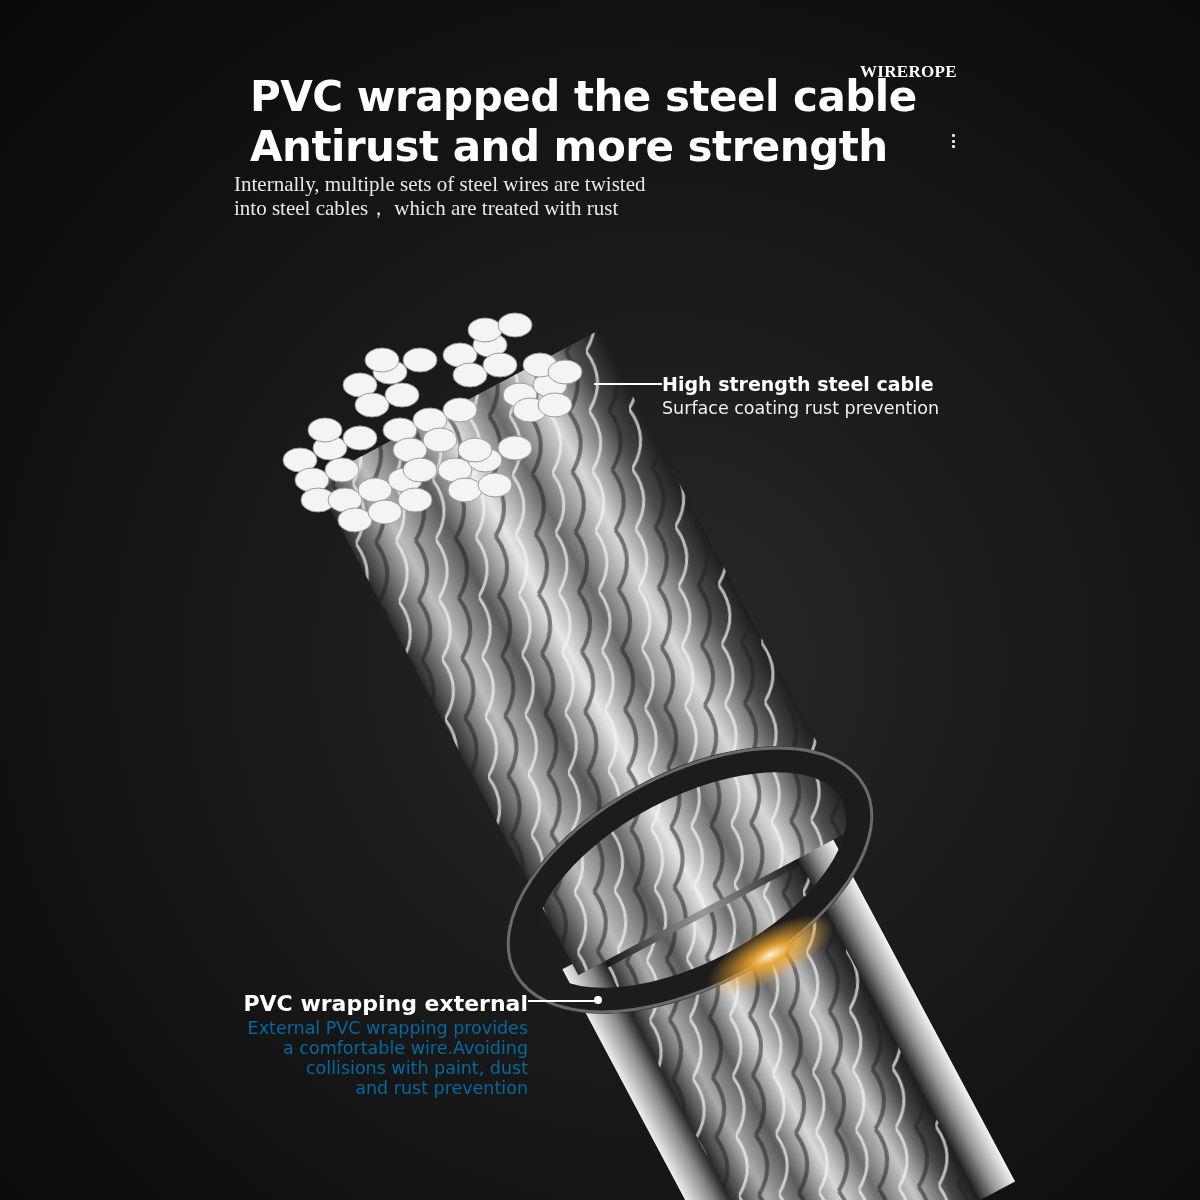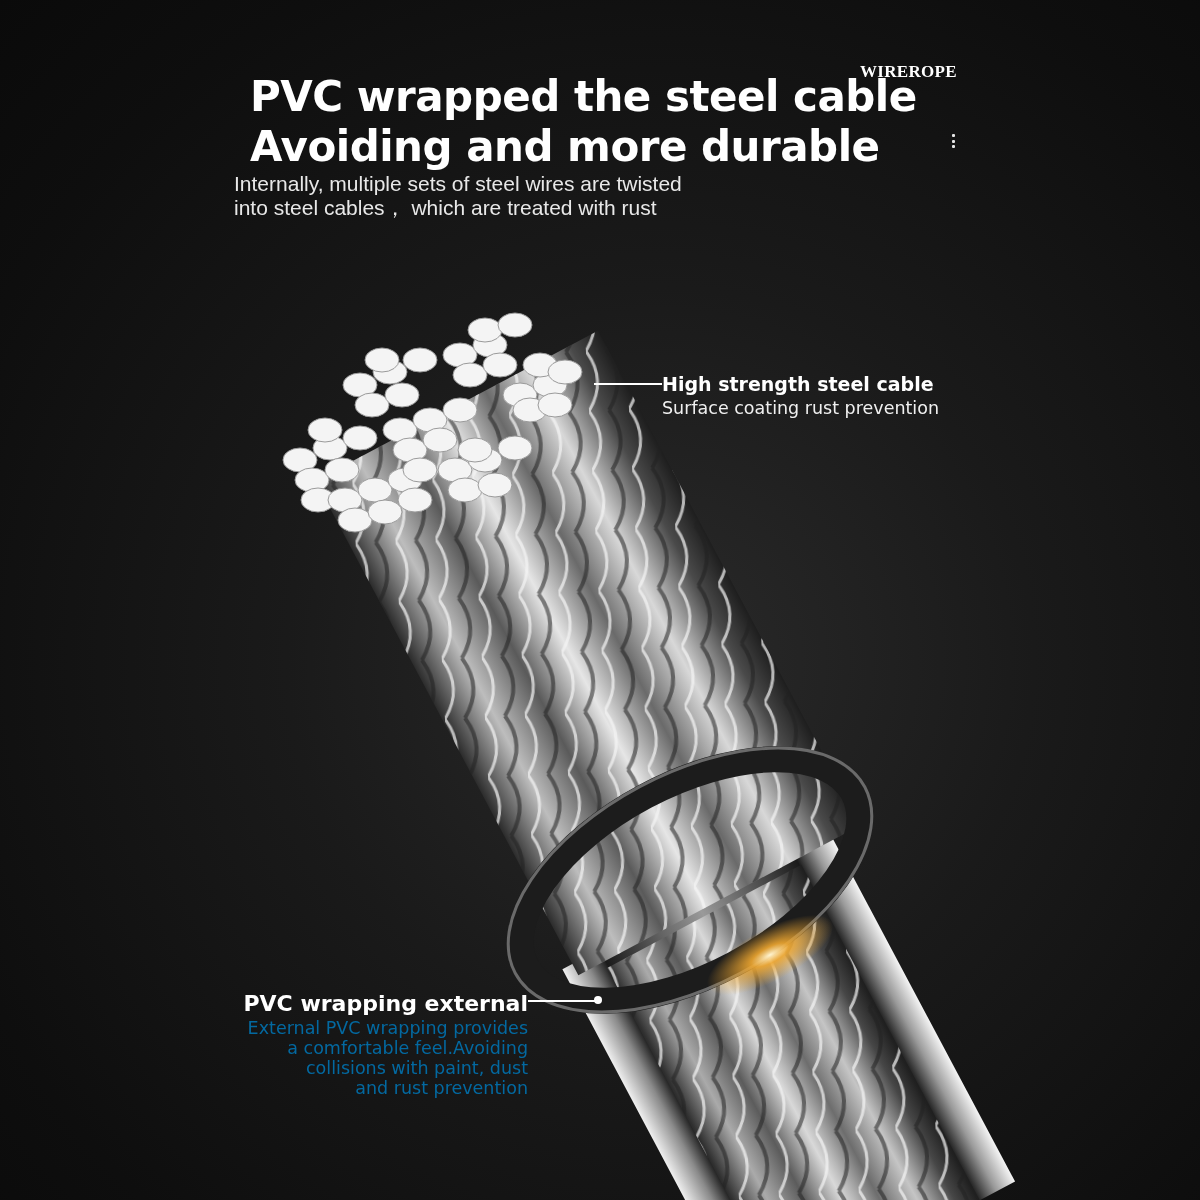--- a/index.html
+++ b/index.html
@@ -19,21 +19,21 @@
       font-family: Liberation Serif, serif; font-weight: bold; font-size: 17px;
       letter-spacing: 0.3px; color: #ffffff;
     }
     .more-icon {
       position: absolute; left: 950px; top: 134px; width: 6px; height: 14px;
       display: flex; flex-direction: column; justify-content: space-between; align-items: center;
     }
     .more-icon i { display: block; width: 3px; height: 3px; background: #e6e6e6; border-radius: 1px; }
     .subtext {
       position: absolute; left: 234px; top: 172px; width: 600px; margin: 0;
-      font-family: Liberation Sans, sans-serif; font-size: 21px; line-height: 24px; color: #e8e8e8;
+      font-family: Liberation Serif, serif; font-size: 21px; line-height: 24px; color: #e8e8e8;
     }
     .subtext span { display: block; white-space: nowrap; }
 
     .illustration { position: absolute; left: 0; top: 0; width: 1200px; height: 1200px; }
 
     .callout-top {
       position: absolute; left: 662px; top: 370px;
     }
     .callout-top .title {
       font-family: "DejaVu Sans", sans-serif; font-weight: bold; font-size: 19px; line-height: 28px; color: #fff;
@@ -155,21 +155,21 @@
       <ellipse cx="550" cy="385" rx="17" ry="12"></ellipse>
       <ellipse cx="540" cy="365" rx="17" ry="12"></ellipse>
     <ellipse cx="565" cy="372" rx="17" ry="12"></ellipse>
       <ellipse cx="530" cy="410" rx="17" ry="12"></ellipse>
       <ellipse cx="555" cy="405" rx="17" ry="12"></ellipse>
   </g>
 </svg>
 
 <h1 class="headline">
   <span>PVC wrapped the steel cable</span>
-  <span>Avoiding and more durable</span>
+  <span>Antirust and more strength</span>
 </h1>
 
 <div class="brand">WIREROPE</div>
 
 <div class="more-icon">
   <i></i>
   <i></i>
   <i></i>
 </div>
 
@@ -185,17 +185,17 @@
     <span>Surface coating rust prevention</span>
   </div>
 </div>
 
 <div class="leader" style="left:528px; top:1000px; width:70px;"></div>
 <div class="leader-dot" style="left:594px; top:996px;"></div>
 <div class="callout-bottom">
   <div class="title">PVC wrapping external</div>
   <div class="desc">
     <span>External PVC wrapping provides</span>
-    <span>a comfortable feel.Avoiding</span>
+    <span>a comfortable wire.Avoiding</span>
     <span>collisions with paint, dust</span>
     <span>and rust prevention</span>
   </div>
 </div>
 
 </body></html>

